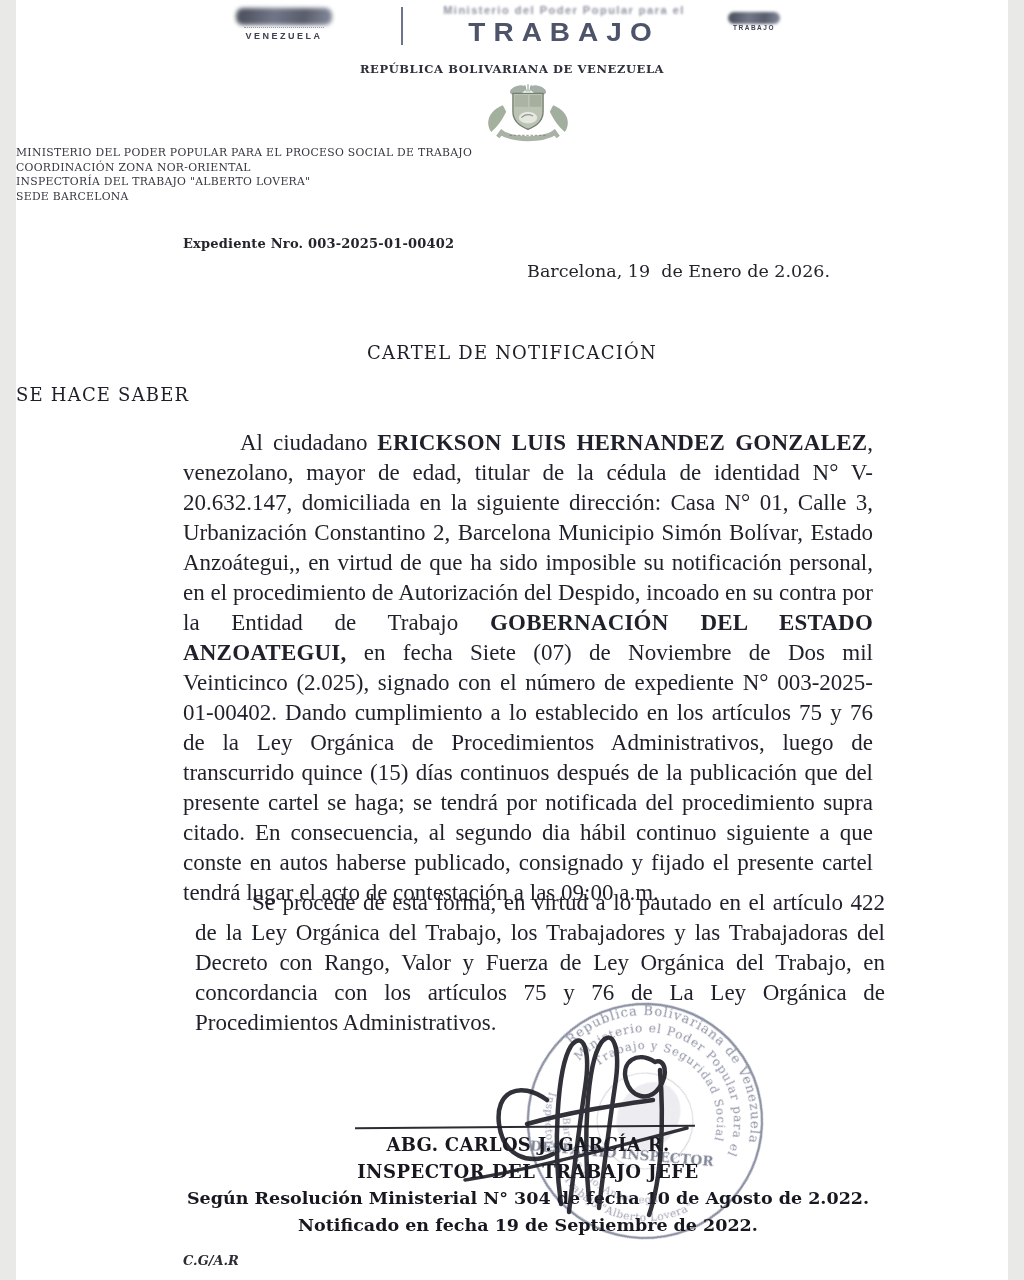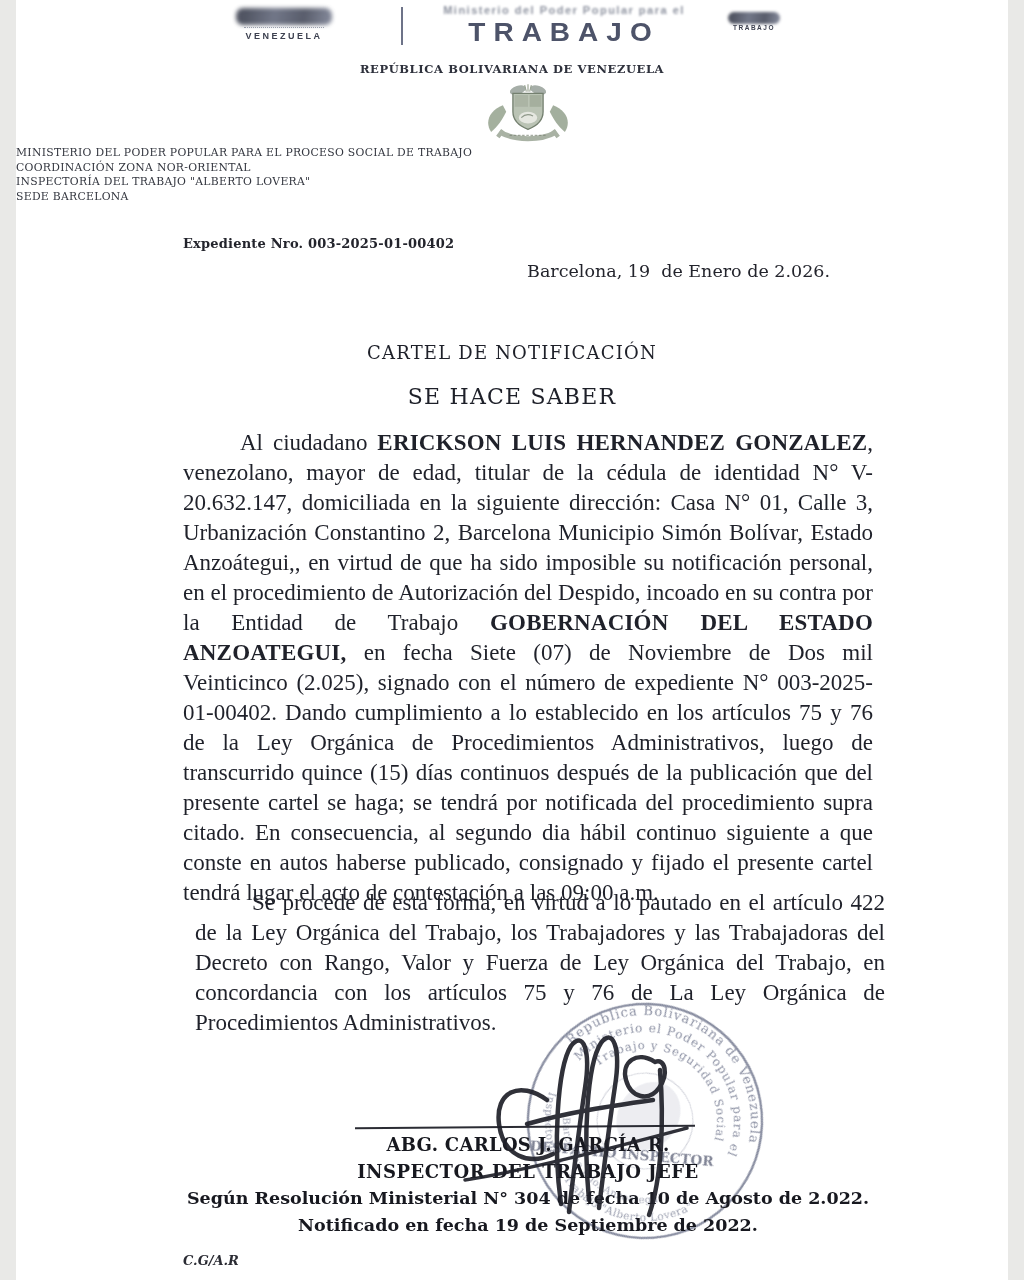--- a/index.html
+++ b/index.html
@@ -40,22 +40,22 @@
     font-size:11.5px;font-weight:bold;letter-spacing:.6px;color:#2e313c;}
   .coat{position:absolute;left:452px;top:80px;width:120px;height:62px;filter:blur(.45px);opacity:.95;}
   .ministry{position:absolute;left:0;top:146px;width:100%;
     font-size:10.8px;font-weight:normal;line-height:14.5px;letter-spacing:.3px;color:#33363f;}
   
   .expediente{position:absolute;left:167px;top:236px;font-size:13px;font-weight:bold;letter-spacing:.2px;}
   .dateline{position:absolute;right:178px;top:261px;font-size:17.5px;white-space:pre;margin-left:14px;}
   
   .doc-title{position:absolute;left:0;top:342px;width:100%;text-align:center;
     font-size:18px;letter-spacing:1.2px;color:#1e2029;}
-  .doc-subtitle{position:absolute;left:0;top:384px;width:100%;text-align:center;
-    font-size:22px;letter-spacing:1.2px;color:#1e2029;}
+  .doc-subtitle{position:absolute;left:0;top:384px;width:100%;
+    font-size:18px;letter-spacing:1.2px;color:#1e2029;}
   
   .body-par{position:absolute;left:167px;width:690px;margin:0;
     font-size:23px;line-height:30px;text-align:justify;text-indent:57px;
     color:#1f212a;z-index:2;font-family:Liberation Serif, serif;}
   .p1{top:428px;}
   .p2{top:888px;margin-left:12px;}
   .body-par b{letter-spacing:.2px;}
   
   .stamp{position:absolute;left:503px;top:993px;width:252px;height:256px;
     transform:rotate(35deg);z-index:3;opacity:.78;pointer-events:none;filter:blur(.3px);}

